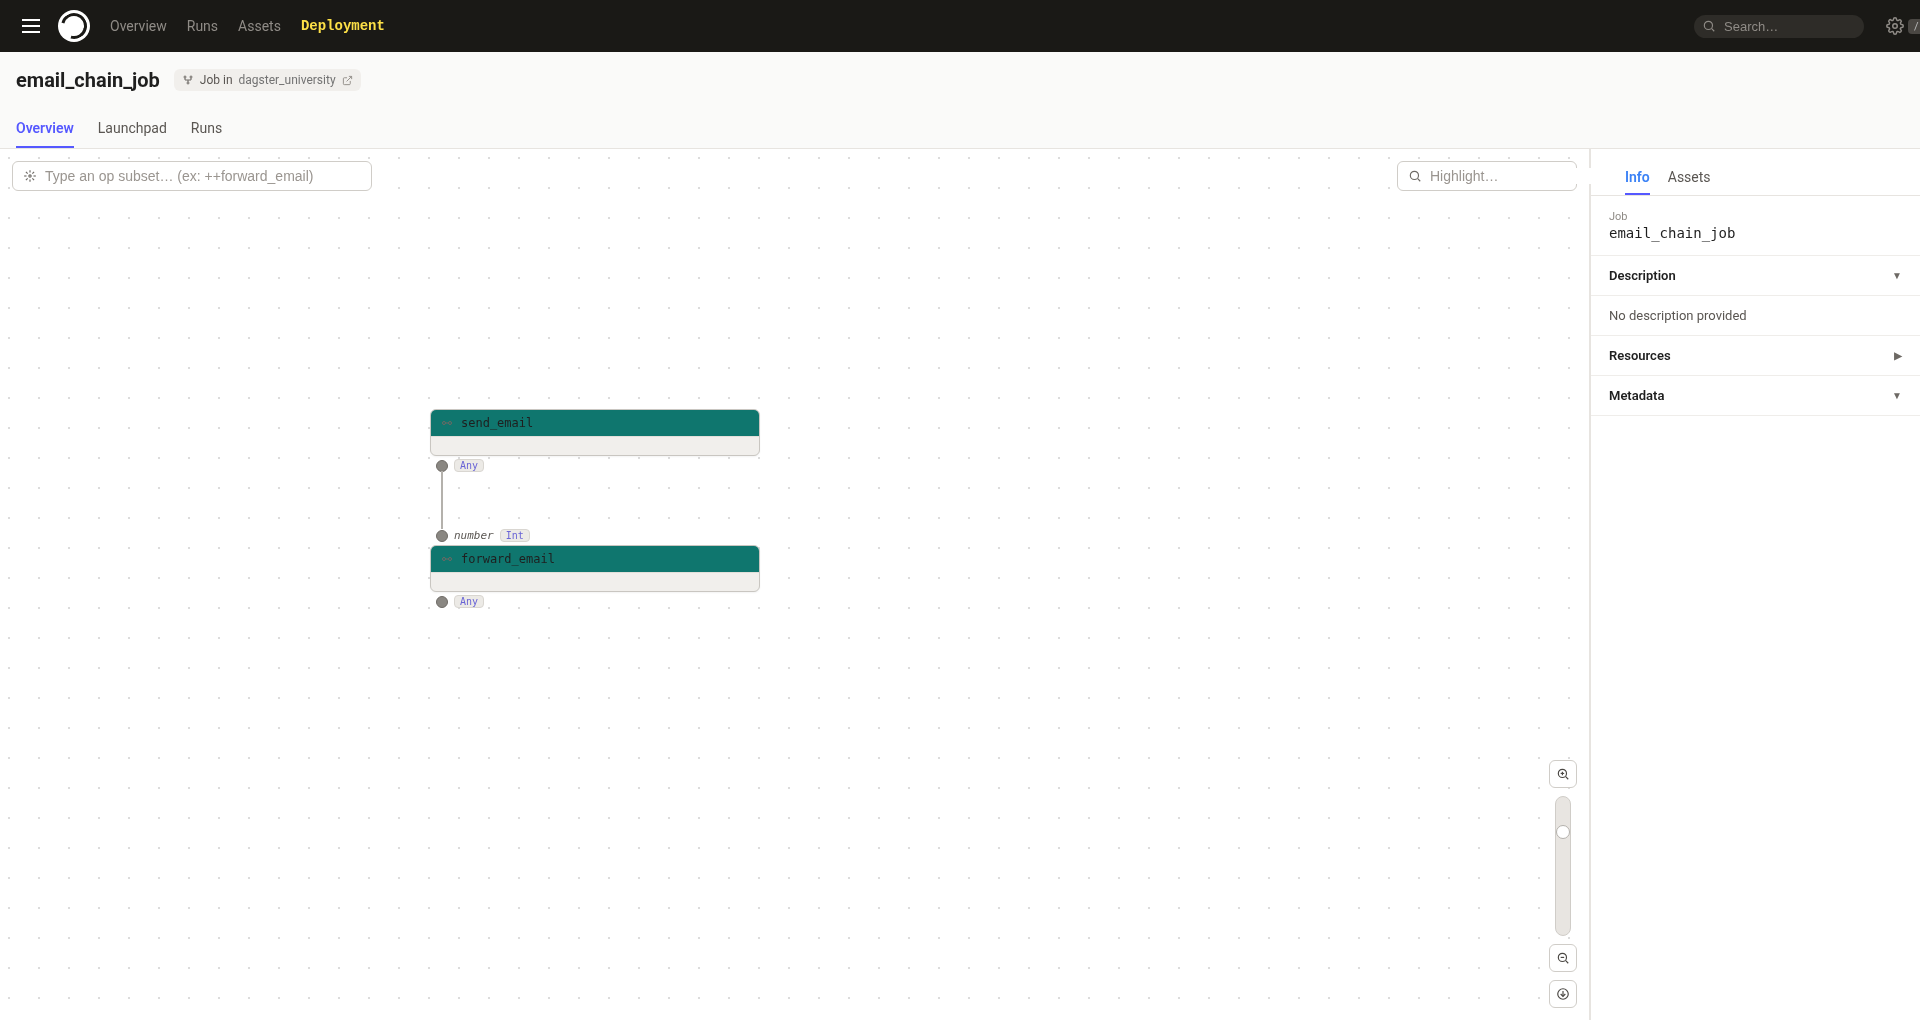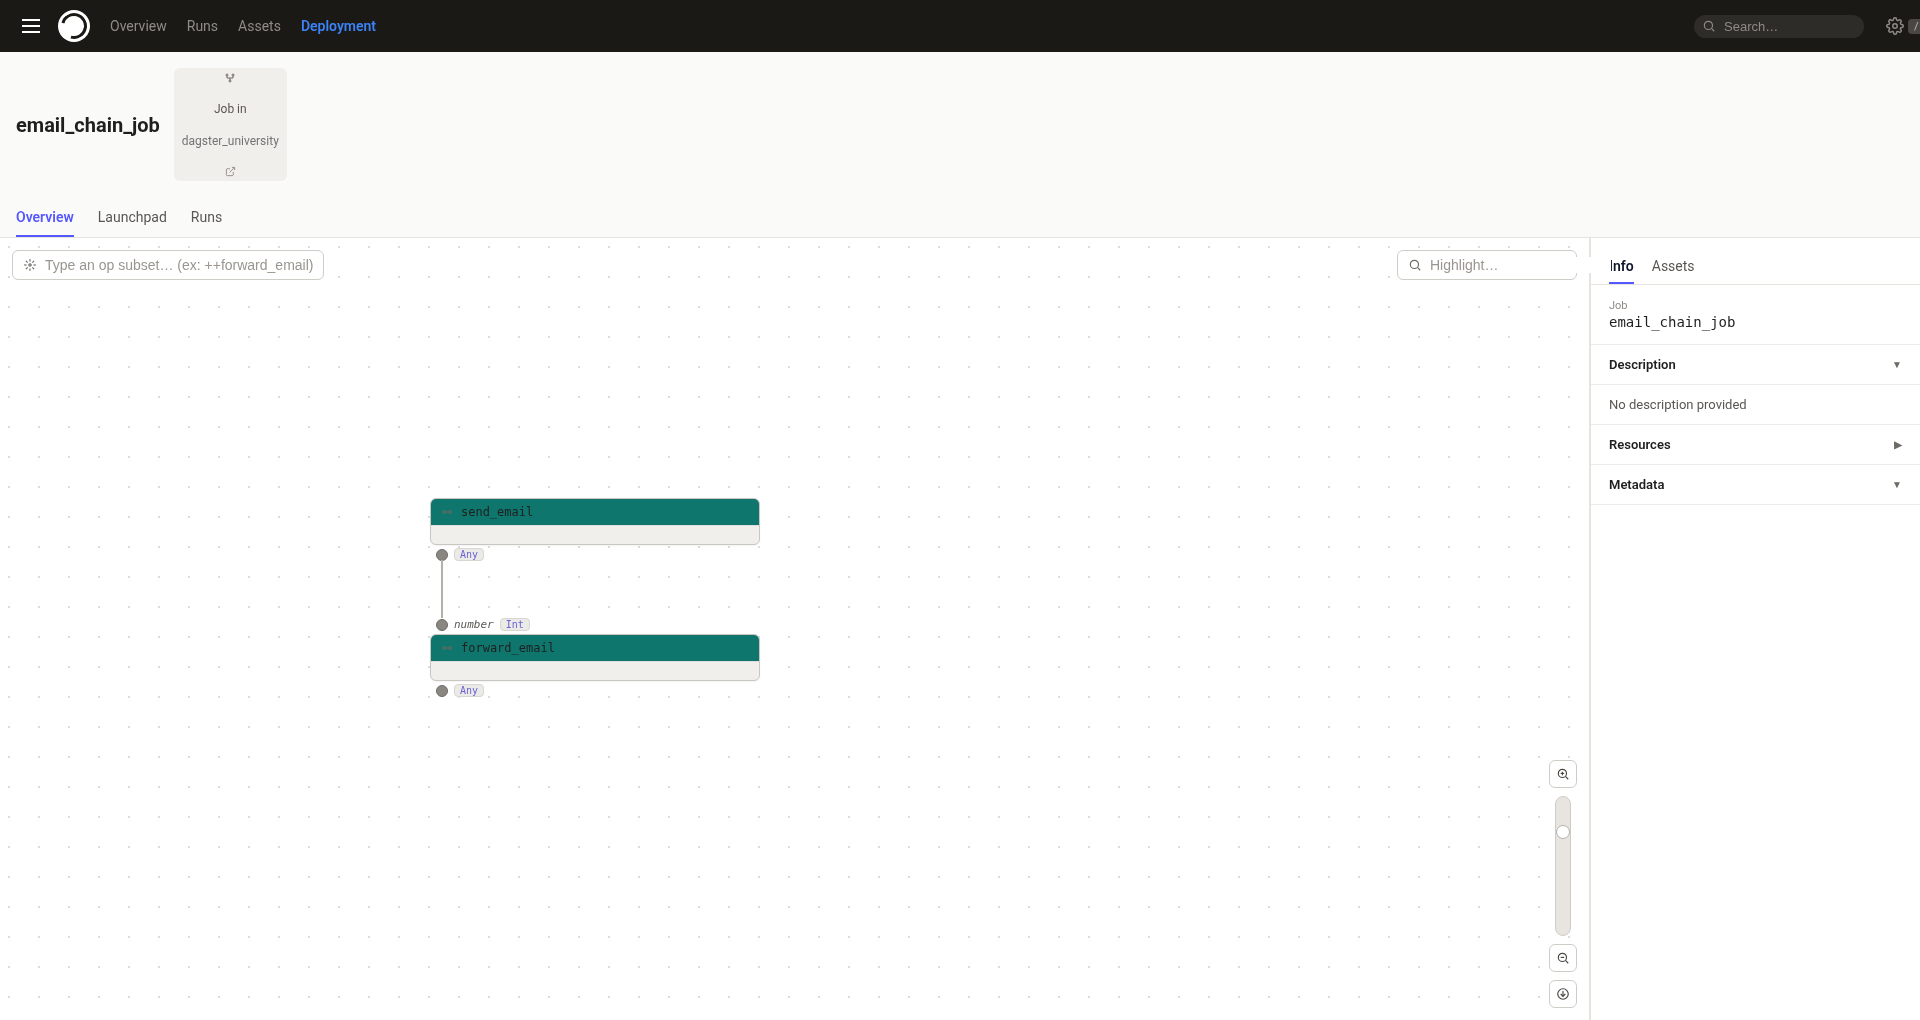--- a/index.html
+++ b/index.html
@@ -7,50 +7,50 @@
   body { display: flex; flex-direction: column; overflow: hidden; background: #fff; }
 
   
   .topnav { background: #1a1916; height: 52px; display: flex; align-items: center; padding: 0 16px; gap: 12px; color: #fff; }
   .hamburger { cursor: pointer; display: flex; flex-direction: column; gap: 4px; padding: 6px; }
   .hamburger span { width: 18px; height: 2px; background: #fff; }
   .logo { width: 32px; height: 32px; border-radius: 50%; background: #fff; position: relative; display: flex; align-items: center; justify-content: center; }
   .logo::after { content: ''; width: 20px; height: 20px; border: 3px solid #1a1916; border-left-color: transparent; border-radius: 50%; transform: rotate(-30deg); }
   .nav-links { display: flex; gap: 20px; margin-left: 8px; flex: 1; }
   .nav-link { color: #8f8b86; text-decoration: none; font-size: 14px; cursor: pointer; }
-  .nav-link.active { color: #3b82f6; font-weight: 600; }
+  .nav-link.active { color: #fde047; font-weight: 600; font-family: Liberation Mono, monospace; }
   .searchbox { background: #2e2c28; border-radius: 20px; display: flex; align-items: center; padding: 4px 8px; gap: 8px; width: 170px; }
   .searchbox input { background: transparent; border: 0; outline: none; color: #14b8a6; flex: 1; font-size: 13px; }
   .searchbox input::placeholder { color: #8f8b86; }
   .kbd { background: #4a4743; color: #bbb; border-radius: 4px; padding: 1px 6px; font-size: 11px; }
   .gear { color: #8f8b86; cursor: pointer; margin-left: 10px; }
 
   
   .subhead { border-bottom: 1px solid #e7e4e0; padding: 16px 16px 0 16px; background:#fafaf9;}
   .subhead-top { display: flex; align-items: center; gap: 14px; }
   .job-title { font-size: 20px; font-weight: 700; }
-  .job-tag { display: inline-flex; align-items: center; gap: 18px; background: #f1efec; border-radius: 6px; padding: 4px 8px; font-size: 12px; color: #5a5652; flex-direction: column; }
+  .job-tag { display: inline-flex; align-items: center; gap: 6px; background: #f1efec; border-radius: 6px; padding: 4px 8px; font-size: 12px; color: #5a5652; }
   .job-tag a { color: #737373; text-decoration: none; }
   .tabs { display: flex; gap: 24px; margin-top: 18px; }
   .tab { padding: 10px 0; font-size: 14px; color: #5a5652; cursor: pointer; border-bottom: 2px solid transparent; }
   .tab.active { color: #5558ff; border-bottom-color: #5558ff; font-weight: 600; }
 
   
   .content { flex: 1; display: flex; min-height: 0; }
 
   
   .graph-panel { flex: 1; position: relative; background: #fff;
     background-image: radial-gradient(#dcdcdc 1px, transparent 1px);
     background-size: 30px 30px;
     background-position: -6px -6px;
     border-right: 1px solid #e7e4e0;
   }
   .graph-inputs { position: absolute; top: 12px; left: 12px; right: 12px; display: flex; gap: 12px; pointer-events: none; }
   .subset-box, .highlight-box { background: #fff; border: 1px solid #d0cdc8; border-radius: 6px; padding: 6px 10px; display: flex; align-items: center; gap: 8px; pointer-events: auto; }
-  .subset-box { width: 312px; }
+  .subset-box { width: 360px; }
   .highlight-box { width: 180px; margin-left: auto; }
   .subset-box input, .highlight-box input { border: 0; outline: none; flex: 1; font-size: 14px; }
   .subset-box input::placeholder, .highlight-box input::placeholder { color: #9a9590; }
   .subset-icon, .search-icon { color: #6d6964; display: inline-flex; }
 
   
   .canvas { position: absolute; inset: 0; }
   .op-node { position: absolute; width: 330px; background: #f1efec; border: 1px solid #c9c6c1; border-radius: 6px; overflow: hidden; box-shadow: 0 1px 2px rgba(0,0,0,.05); }
   .op-head { background: #0f766e; padding: 6px 10px; font-family: ui-monospace, Menlo, Consolas, monospace; font-size: 12px; display: flex; align-items: center; gap: 8px; border-bottom: 1px solid #e2dfda; }
   .op-body { height: 18px; }
@@ -66,21 +66,21 @@
   
   .zoom { position: absolute; right: 12px; bottom: 12px; display: flex; flex-direction: column; align-items: center; gap: 8px; }
   .zoom-btn { width: 28px; height: 28px; background: #fff; border: 1px solid #d0cdc8; border-radius: 6px; display: flex; align-items: center; justify-content: center; cursor: pointer; }
   .zoom-track { width: 16px; height: 140px; background: #e8e5e1; border: 1px solid #d0cdc8; border-radius: 8px; position: relative; }
   .zoom-thumb { width: 14px; height: 14px; background: #fff; border: 1px solid #b4b1ac; border-radius: 50%; position: absolute; left: 0; top: 28px; }
 
   
   .side { width: 330px; display: flex; flex-direction: column; border-left: 1px solid #e7e4e0; }
   .side-tabs { display: flex; gap: 18px; padding: 12px 18px 0 18px; border-bottom: 1px solid #e7e4e0; }
   .side-tab { padding: 8px 0; font-size: 14px; color: #5a5652; cursor: pointer; border-bottom: 2px solid transparent; }
-  .side-tab.active { color: #0f172a; border-bottom-color: #5558ff; font-weight: 600; }
+  .side-tab.active { color: #3b82f6; border-bottom-color: #5558ff; font-weight: 600; margin-left: 16px; }
   .section { padding: 14px 18px; border-bottom: 1px solid #efedea; }
   .section .label { font-size: 11px; color: #8f8b86; }
   .section .value { font-family: ui-monospace, Menlo, Consolas, monospace; font-size: 14px; margin-top: 2px; }
   .section-head { display: flex; justify-content: space-between; align-items: center; font-weight: 600; font-size: 13px; cursor: pointer; padding: 12px 18px; border-bottom: 1px solid #efedea; }
   .section-body { padding: 12px 18px; font-size: 13px; color: #5a5652; border-bottom: 1px solid #efedea; }
   .caret { font-size: 10px; color: #6d6964; }
 
   svg { display: block; }
 </style>
 </head>

